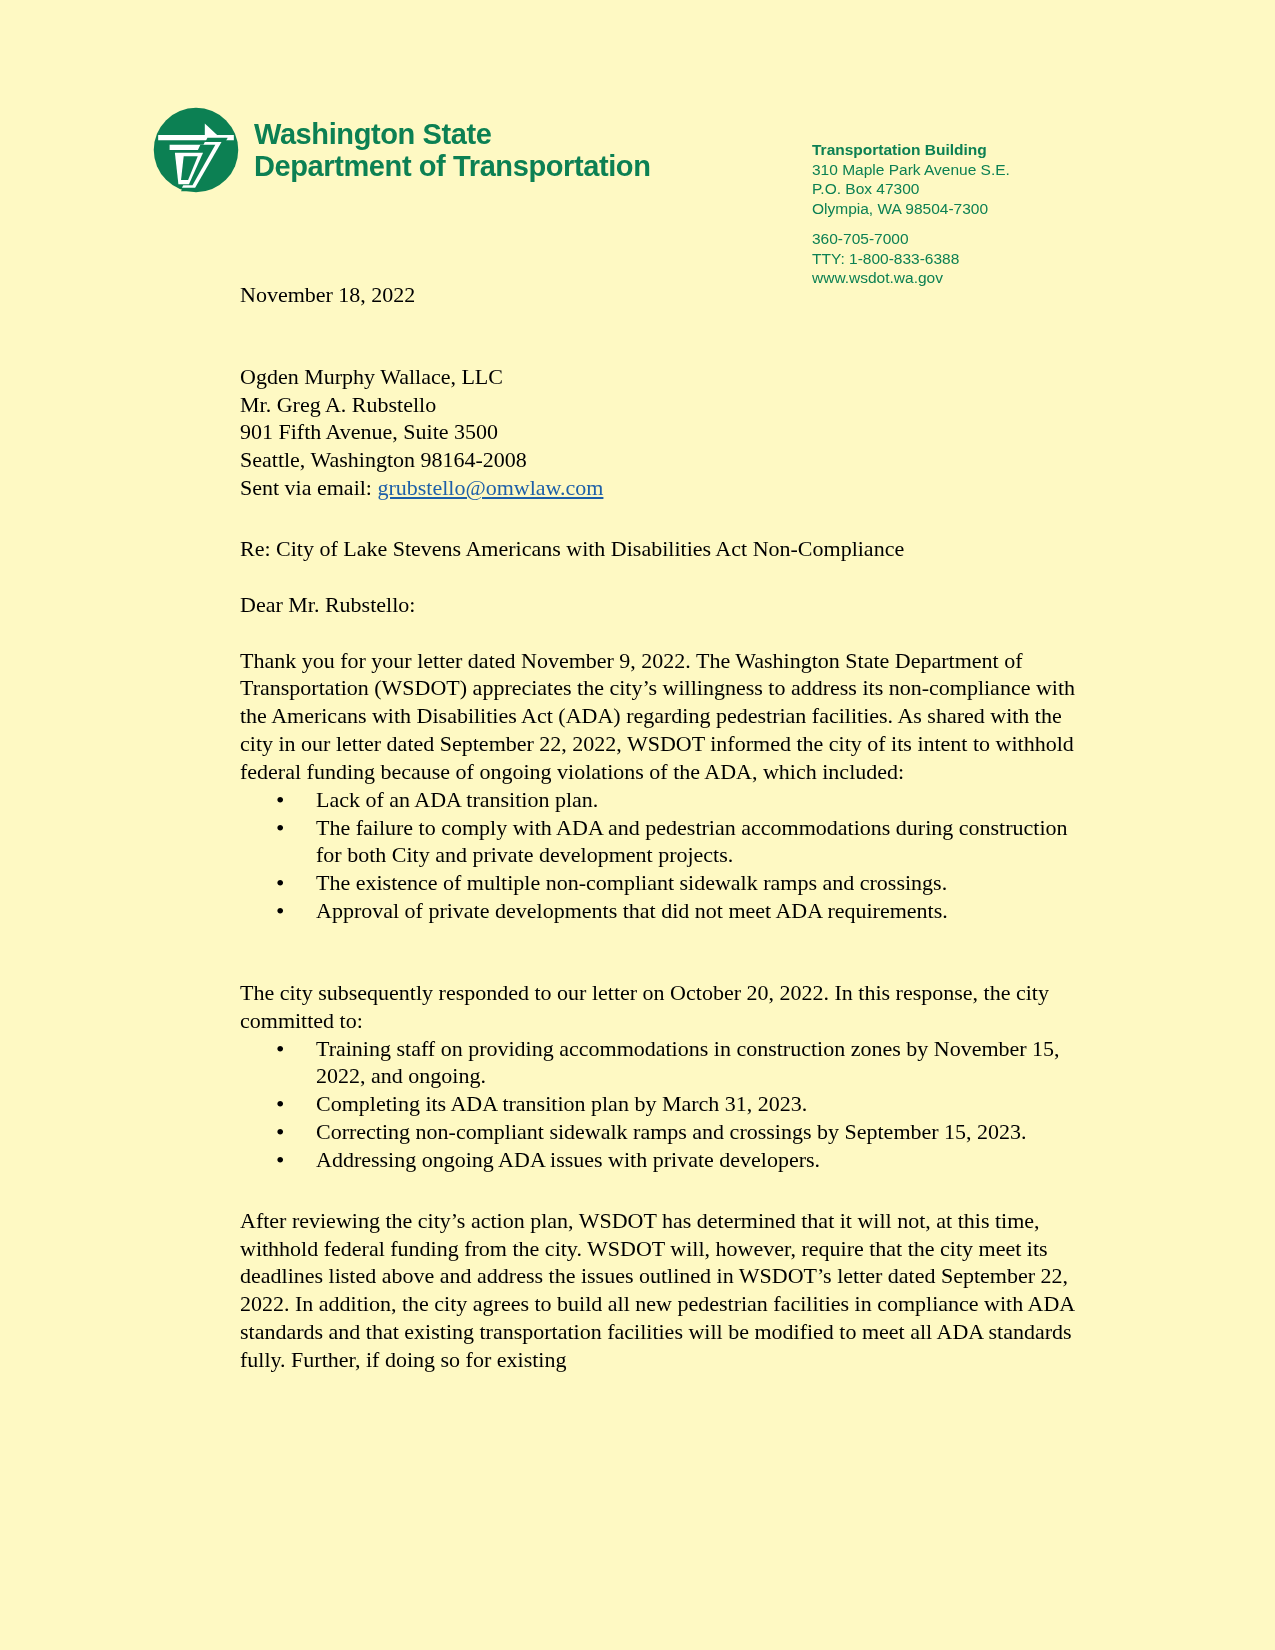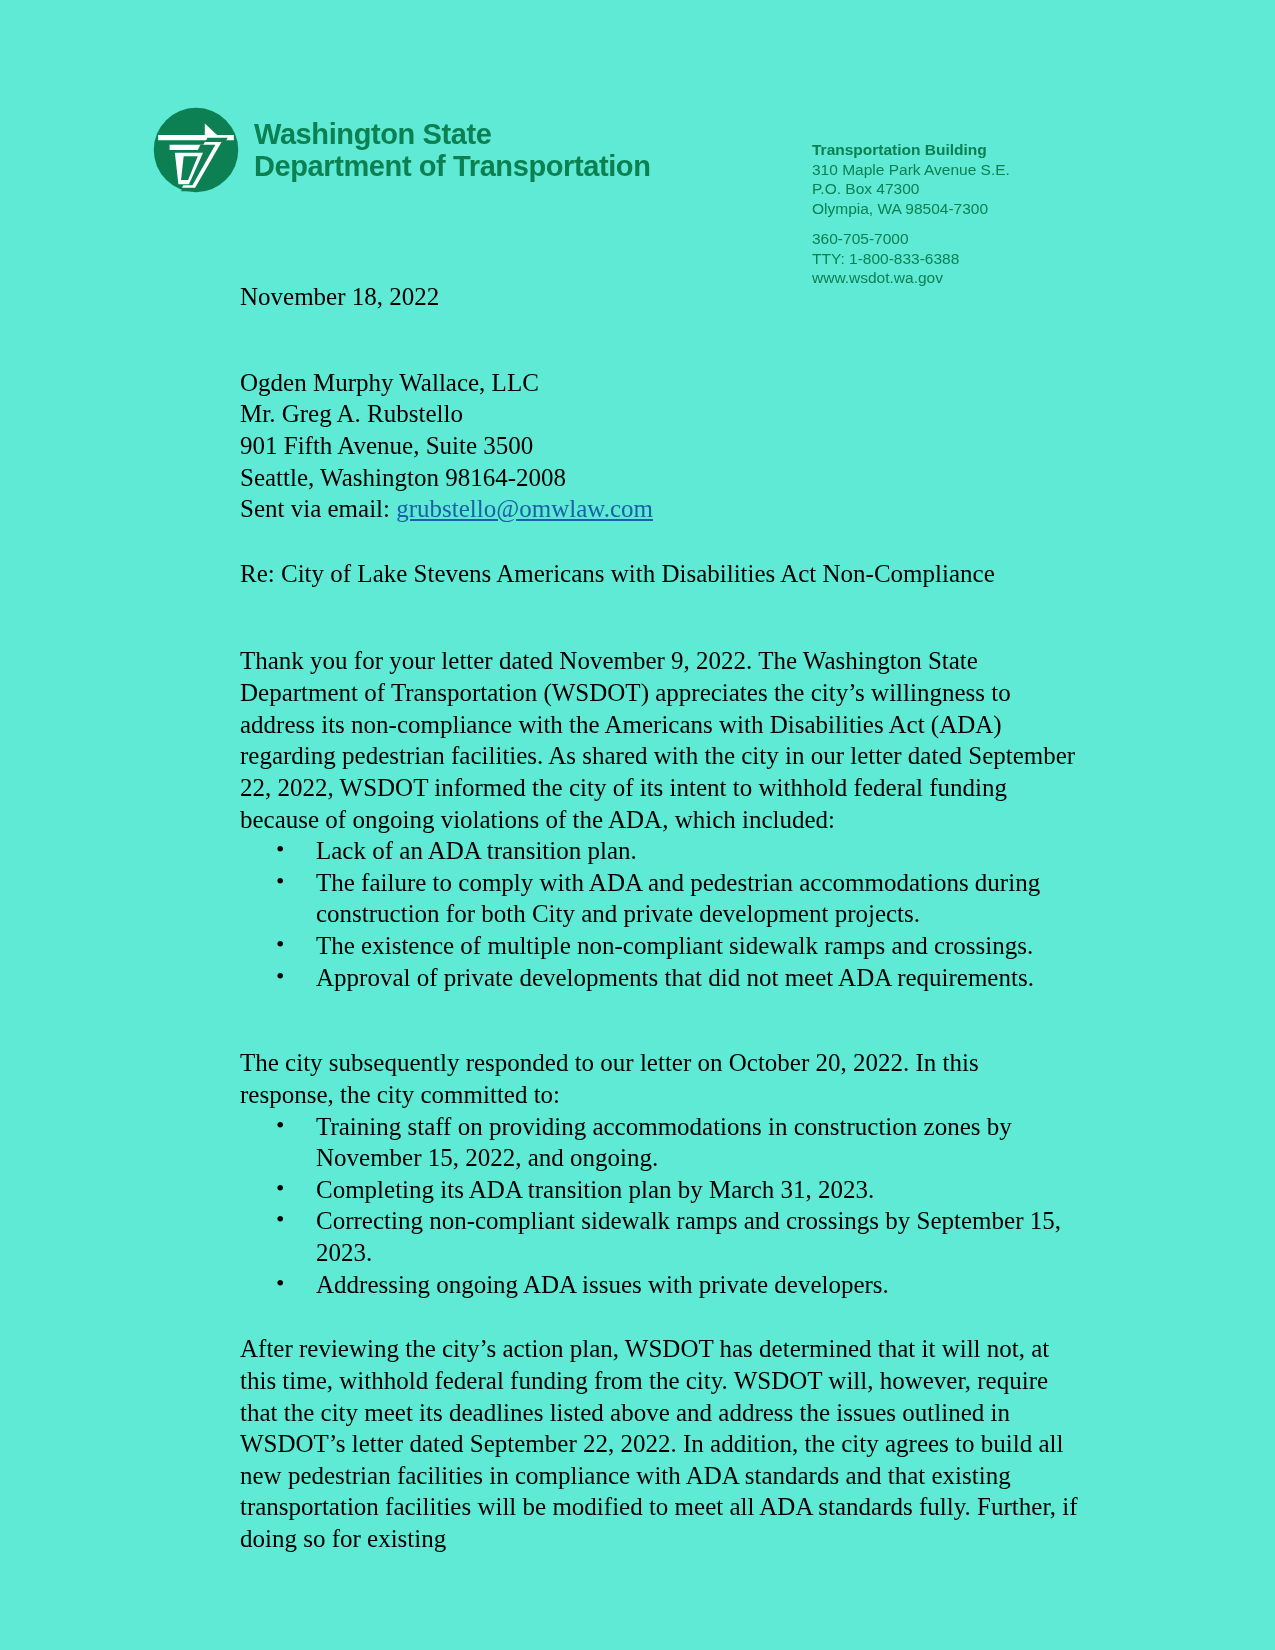--- a/index.html
+++ b/index.html
@@ -4,21 +4,21 @@
 <style>
   html, body {
     margin: 0;
     padding: 0;
     background: #ffffff;
   }
   .page {
     position: relative;
     width: 1275px;
     height: 1650px;
-    background: #5eead4;
+    background: #fef9c3;
     overflow: hidden;
     font-family: "Liberation Serif", "DejaVu Serif", serif;
     color: #000000;
   }
 
   
   .letterhead {
     position: absolute;
     left: 0;
     top: 0;
@@ -61,21 +61,21 @@
   }
   .address-block .bld { font-weight: bold; }
   .address-block .gap { height: 11px; }
 
   
   .letter {
     position: absolute;
     left: 240px;
     top: 281px;
     width: 838px;
-    font-size: 25px;
+    font-size: 22px;
     line-height: 1.265;
   }
   .letter p {
     margin: 0;
     text-align: left;
   }
   .spacer-lg { height: 54px; }
   .spacer-md { height: 33px; }
   .spacer-sm { height: 28px; }
 
@@ -160,20 +160,21 @@
         <span>Sent via email: </span><a class="maillink" href="#">grubstello@omwlaw.com</a>
       </div>
     </div>
 
     <div class="spacer-md"></div>
 
     <p>Re: City of Lake Stevens Americans with Disabilities Act Non-Compliance</p>
 
     <div class="spacer-sm"></div>
 
+    <p>Dear Mr. Rubstello:</p>
 
     <div class="spacer-sm"></div>
 
     <p>Thank you for your letter dated November 9, 2022. The Washington State Department of Transportation (WSDOT) appreciates the city’s willingness to address its non-compliance with the Americans with Disabilities Act (ADA) regarding pedestrian facilities. As shared with the city in our letter dated September 22, 2022, WSDOT informed the city of its intent to withhold federal funding because of ongoing violations of the ADA, which included:</p>
 
     <ul class="bullets bullets-wrap">
       <li>Lack of an ADA transition plan.</li>
       <li>The failure to comply with ADA and pedestrian accommodations during construction for both City and private development projects.</li>
       <li>The existence of multiple non-compliant sidewalk ramps and crossings.</li>
       <li>Approval of private developments that did not meet ADA requirements.</li>

